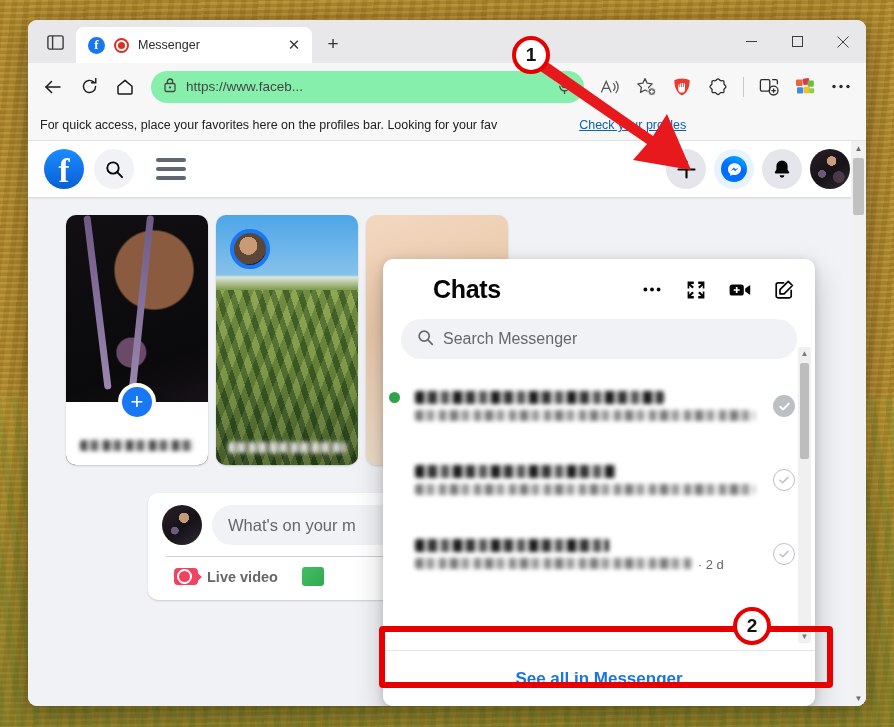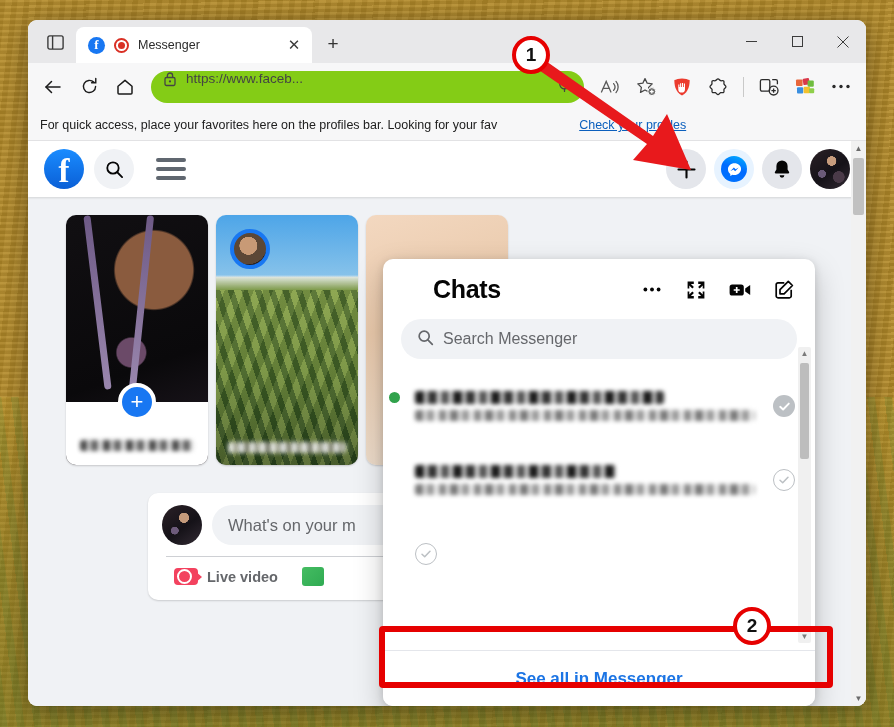--- a/index.html
+++ b/index.html
@@ -150,23 +150,23 @@
   .nav-btn {
     width: 34px; height: 34px;
     display: flex; align-items: center; justify-content: center;
     border-radius: 5px; cursor: pointer; color: #1b1b1b;
     flex: 0 0 auto;
   }
   .nav-btn.dim { color: #5a5a5a; }
   .omnibox {
     flex: 1 1 auto;
     height: 32px;
-    background: #84cc16;
+    background: #86efac;
     border-radius: 16px;
-    display: flex; align-items: flex-start;
+    display: flex; align-items: center;
     padding: 0 6px 0 12px;
     margin: 0 7px;
     min-width: 0;
     cursor: text;
   }
   .omnibox-url {
     flex: 1 1 auto;
     font-size: 13.5px; color: #444;
     white-space: nowrap; overflow: hidden;
     padding-left: 9px;
@@ -895,20 +895,27 @@
                 <svg width="12" height="12" viewBox="0 0 13 13" fill="none" stroke="#bcc0c4" stroke-width="1.7" stroke-linecap="round" stroke-linejoin="round">
                   <polyline points="2.2,6.8 5.1,9.5 10.8,3.6"></polyline>
                 </svg>
               </span>
             </div>
 
             <div class="chat-row">
               <span class="chat-av-wrap">
                 <span class="chat-avatar av-3"></span>
               </span>
+              <span class="chat-text">
+                <span class="blur-line blur-name" style="display:block; width:56%"></span>
+                <span class="snip-row">
+                  <span class="blur-line blur-snip" style="display:block; flex:0 1 auto; width:80%"></span>
+                  <span class="chat-time">· 2 d</span>
+                </span>
+              </span>
               <span class="chat-check outline">
                 <svg width="12" height="12" viewBox="0 0 13 13" fill="none" stroke="#bcc0c4" stroke-width="1.7" stroke-linecap="round" stroke-linejoin="round">
                   <polyline points="2.2,6.8 5.1,9.5 10.8,3.6"></polyline>
                 </svg>
               </span>
             </div>
           </div>
 
           <div class="panel-scroll">
             <div class="arr">▲</div>

